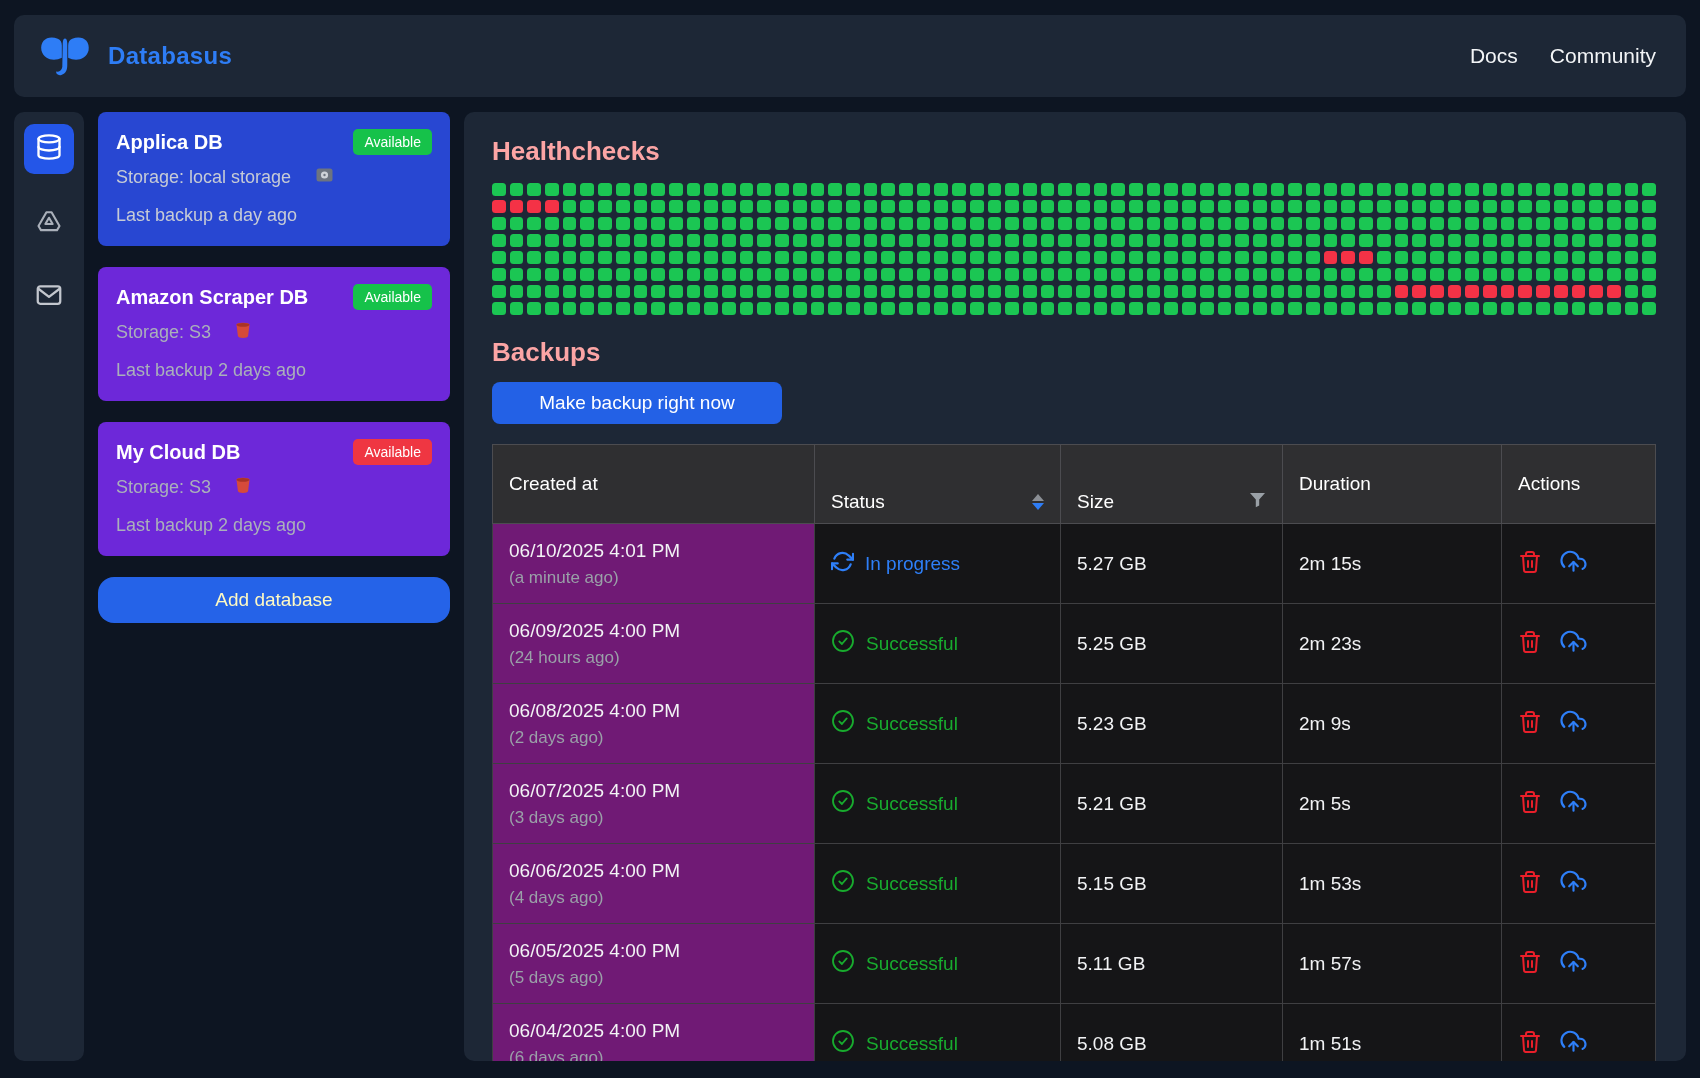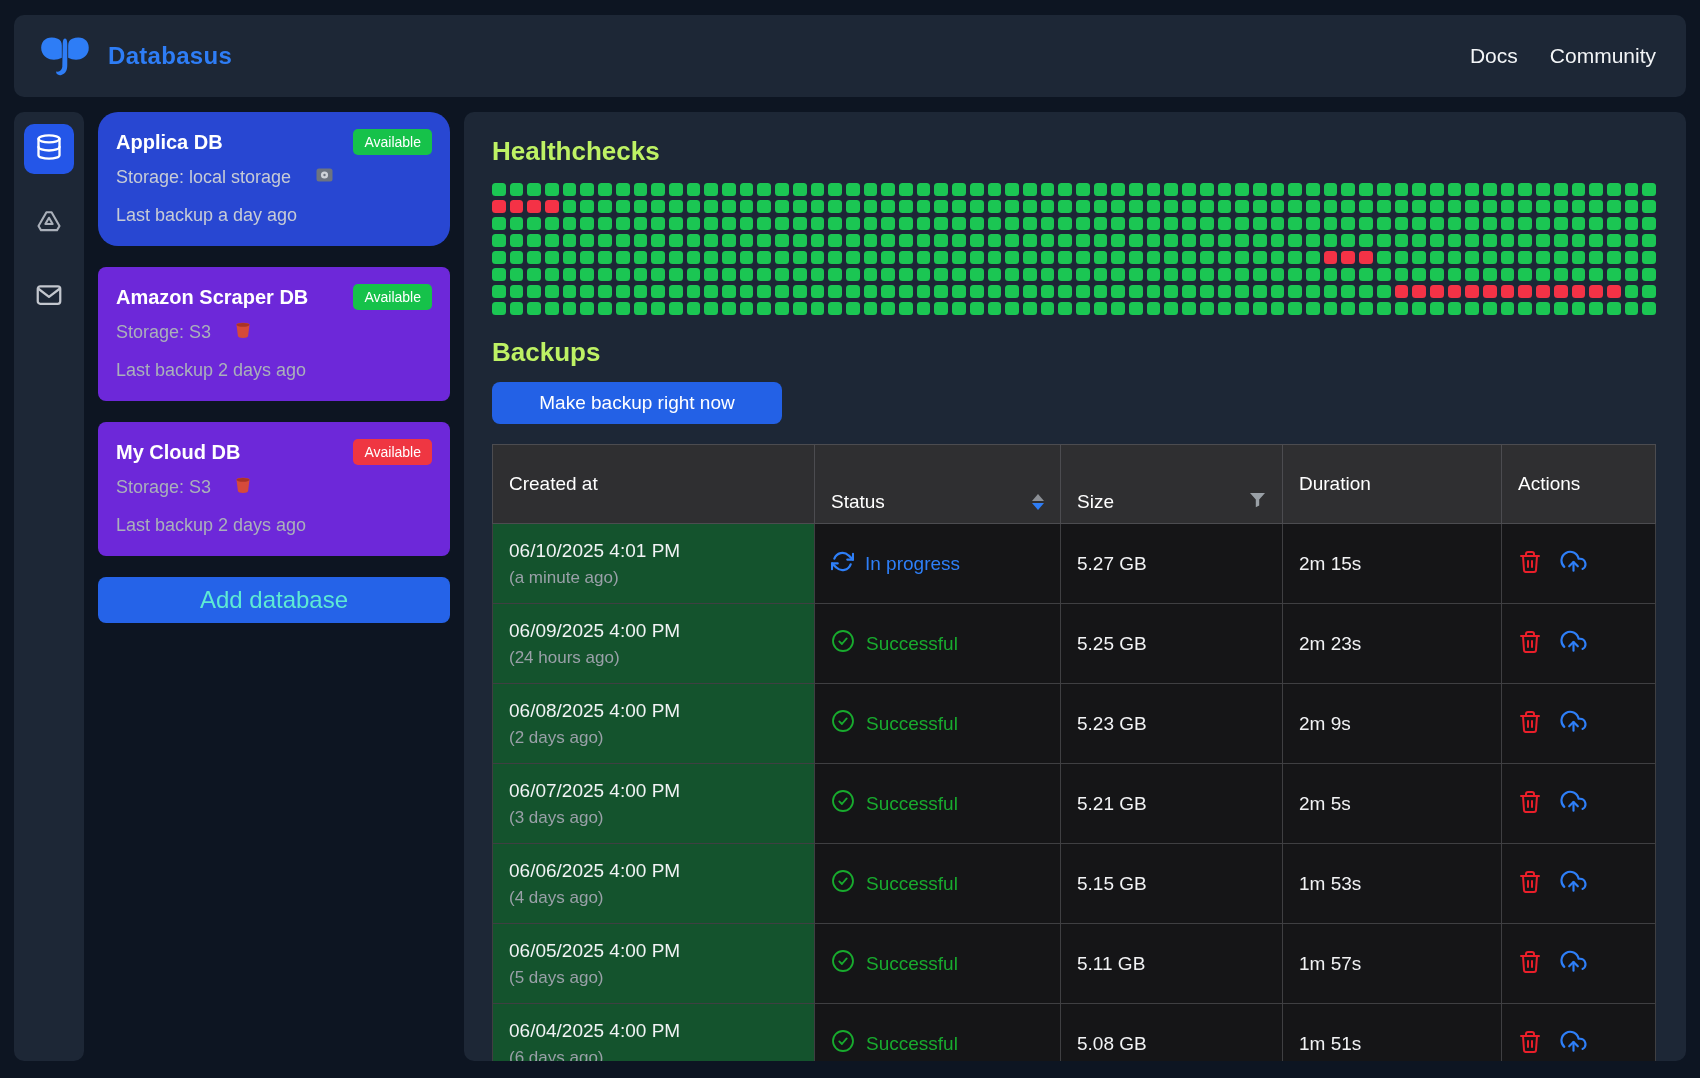--- a/index.html
+++ b/index.html
@@ -32,57 +32,57 @@
     padding-top:12px; gap:24px; flex-shrink:0;
   }
   .rail-btn { width:50px; height:50px; border-radius:10px; display:flex; align-items:center; justify-content:center; cursor:pointer; }
   .rail-btn.active { background:#2456e8; }
 
   .dbcol { width:352px; flex-shrink:0; display:flex; flex-direction:column; }
   .dbcard {
     border-radius:8px; padding:17px 18px 20px 18px; margin-bottom:21px;
     background:#6d28d9; cursor:pointer;
   }
-  .dbcard.selected { background:#2847d2;border-radius:20px; }
+  .dbcard.selected { background:#2847d2; }
   .dbcard-top { display:flex; justify-content:space-between; align-items:flex-start; }
   .dbcard-title { font-size:20px; font-weight:bold; color:#ffffff; padding-top:2px; }
   .badge { font-size:14px; color:#fff; padding:5px 11px; border-radius:5px; }
   .dbline { margin-top:11px; font-size:18px; color:#aab0ba; display:flex; align-items:center; gap:24px; }
   .dbcard.selected .dbline { color:#c6cbd6; }
   .dbline + .dbline { margin-top:16px;text-align:right; }
   .add-db {
-    height:46px; border:none; border-radius:8px; background:#2563e8;
-    color:#5eead4; font-size:24px; font-family:inherit; cursor:pointer; width:100%;
+    height:46px; border:none; border-radius:16px; background:#2563e8;
+    color:#fef9c3; font-size:19px; font-family:inherit; cursor:pointer; width:100%;
   }
 
   
   .main {
     flex:1; background:#1d2736; border-radius:10px;
     padding:24px 30px 24px 28px; overflow:hidden;
   }
-  .main h2 { color:#bef264; font-size:26px; font-weight:bold; }
+  .main h2 { color:#fca5a5; font-size:26px; font-weight:bold; }
   .hc-grid {
     margin:16px 0 22px 0;
     display:grid; grid-template-columns:repeat(66, 1fr); gap:4px;
   }
   .hc-cell { height:13px; border-radius:3.5px; background:#1bc653; }
   .hc-cell.bad { background:#f43246; }
 
   .make-backup {
     margin:14px 0 20px 0; width:290px; height:42px; border:none; border-radius:8px;
     background:#2361e6; color:#fff; font-size:19px; font-family:inherit; cursor:pointer;
   }
 
   table.backups { width:100%; border-collapse:collapse; border:1px solid #55555a; }
   .backups th {
     background:#2f2f31; color:#fff; font-size:19px; font-weight:normal; text-align:left;
     padding:10px 16px; border:1px solid #4c4c50; height:42px;
   }
   .backups td { border:1px solid #3f3f42; padding:12px 16px; height:80px; vertical-align:middle; background:#151517; }
-  .backups td.created { background:#14532d; }
+  .backups td.created { background:#701a75; }
   .date-main { color:#f2f3f5; font-size:19px; }
   .date-ago { color:#9aa0a8; font-size:17px; margin-top:6px; }
   .status-wrap { display:flex; align-items:center; gap:11px; font-size:19px; }
   .status-in-progress { color:#2e7ff8; }
   .status-successful { color:#18ab2e; }
   .cell-plain { color:#f2f3f5; font-size:19px; }
   .actions-wrap { display:flex; align-items:center; gap:18px; }
   .icon-btn { background:none; border:none; padding:0; cursor:pointer; display:flex; }
 
   .th-flex { display:flex; align-items:center; justify-content:space-between;margin-top:36px; }

